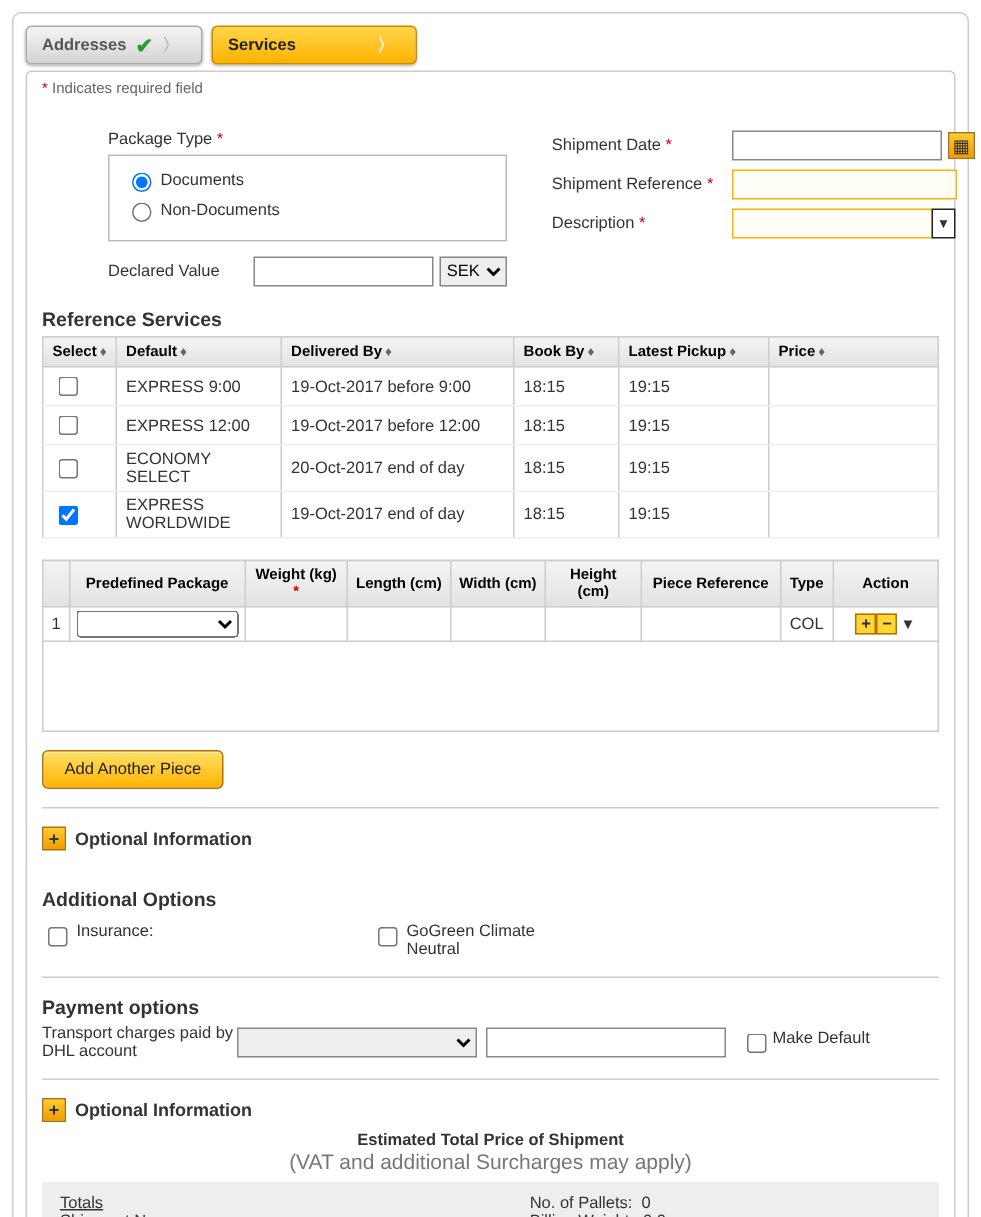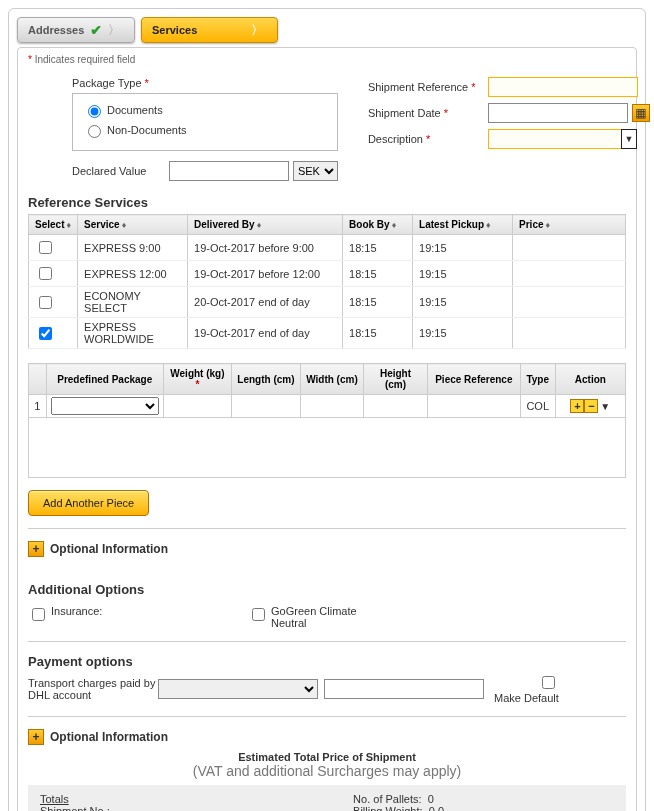--- a/index.html
+++ b/index.html
@@ -50,21 +50,21 @@
 .inner-panel {
   border: 1px solid #ccc;
   border-radius: 4px;
   padding: 6px 10px 10px 10px;
 }
 .req-note { color: #666; font-size: 10px; }
 .req-note .ast { color: #c00; }
 .row-form {
   display: flex;
   gap: 30px;
-  margin-top: 12px;
+  margin-top: 22px;
   padding-left: 44px;
 }
 .col-left { width: 48%; }
 .col-right { width: 52%; }
 .flabel { color: #333; font-size: 11px; }
 .ast { color: #c00; }
 .box-package {
   border: 1px solid #bbb;
   padding: 8px 10px;
   margin-top: 4px;
@@ -180,21 +180,21 @@
   margin-right:6px;
 }
 .opt-header { display:flex; align-items:center; font-weight:bold; color:#333; font-size:12px; }
 .opt-row { display:flex; margin-top:8px; }
 .opt-col { display:flex; align-items:flex-start; }
 .opt-col input { margin-right:6px; }
 .pay-row { display:flex; align-items:center; margin-top:4px; }
 .pay-row .flabel { width:130px; }
 .sel-pay { height:20px; font-size:11px; border:1px solid #888; width:160px; }
 .inp-pay { height:20px; border:1px solid #888; width:160px; margin-left:6px; }
-.mk-default { margin-left:10px; display:flex; align-items:flex-end;flex-direction:column; }
+.mk-default { margin-left:10px; display:flex; align-items:flex-start; }
 .mk-default input{ margin-right:4px; }
 .est-block { text-align:center; color:#333; font-size:11px; margin:6px 0;}
 .est-block .sub { color:#777; font-size:14px; }
 .totals-box {
   background:#eee;
   padding:8px 12px;
   display:flex;
   justify-content:space-between;
   font-size:11px;
 }
@@ -270,42 +270,42 @@
           <span class="flabel">Declared Value</span>
           <input class="input-std" style="width: 120px;">
           <select class="sel-currency">
             <option>SEK</option>
           </select>
         </div>
       </div>
 
       <div class="col-right">
         <div class="line-right">
-          <span class="flabel"><span>Shipment Reference</span> <span class="ast">*</span></span>
-          <input class="input-std input-yellow" style="width: 150px;">
-        </div>
-        <div class="line-right">
           <span class="flabel"><span>Shipment Date</span> <span class="ast">*</span></span>
           <input class="input-std" style="width: 140px;">
           <span class="cal-icon">▦</span>
+        </div>
+        <div class="line-right">
+          <span class="flabel"><span>Shipment Reference</span> <span class="ast">*</span></span>
+          <input class="input-std input-yellow" style="width: 150px;">
         </div>
         <div class="line-right">
           <span class="flabel"><span>Description</span> <span class="ast">*</span></span>
           <input class="input-std input-yellow" style="width: 134px;">
             <span class="dropdown-caret">▼</span>
         </div>
       </div>
     </div>
 
     <h3 class="section">Reference Services</h3>
     <table class="services">
       <thead>
         <tr>
           <th style="width:42px"><span>Select</span><span class="sort">♦</span></th>
-          <th style="width:110px"><span>Service</span><span class="sort">♦</span></th>
+          <th style="width:110px"><span>Default</span><span class="sort">♦</span></th>
           <th style="width:155px"><span>Delivered By</span><span class="sort">♦</span></th>
           <th style="width:70px"><span>Book By</span><span class="sort">♦</span></th>
           <th style="width:100px"><span>Latest Pickup</span><span class="sort">♦</span></th>
           <th><span>Price</span><span class="sort">♦</span></th>
         </tr>
       </thead>
       <tbody>
         <tr>
           <td><input type="checkbox" style=""></td>
           <td>EXPRESS 9:00</td>

